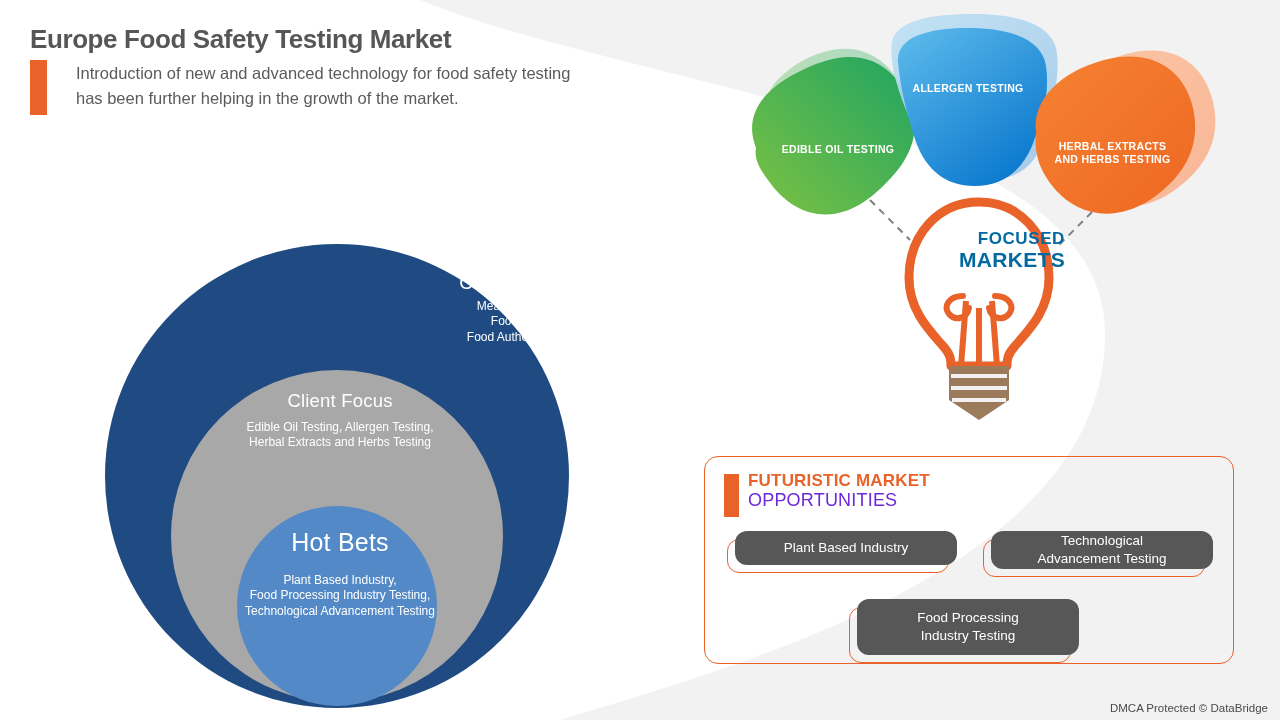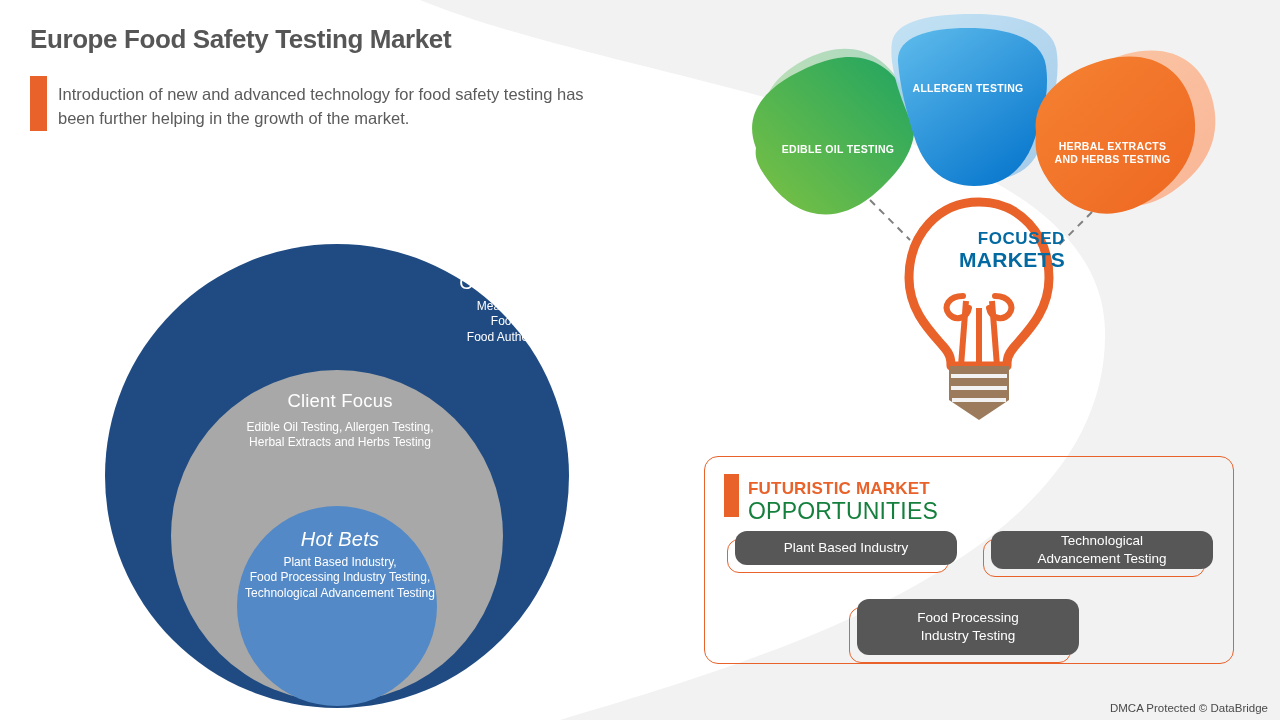--- a/index.html
+++ b/index.html
@@ -28,22 +28,22 @@
   .header { position: absolute; left: 30px; top: 22px; width: 560px; }
   .title {
     font-size: 26px;
     font-weight: bold;
     line-height: 1.35;
     color: #565656;
     letter-spacing: -0.4px;
   }
   .subtitle-wrap {
     display: flex;
-    align-items: flex-end;
-    margin-top: 16px;
+    align-items: center;
+    gap: 18px;
   }
   .accent-bar {
     width: 17px;
     min-width: 17px;
     height: 55px;
     background: #E8622A;
     margin-right: 11px;
     margin-top: 3px;
   }
   .subtitle {
@@ -88,21 +88,21 @@
     margin-bottom: 5px;
   }
   .ring-body {
     font-size: 12px;
     line-height: 1.28;
   }
   .lbl-outer { top: 42px; text-align: right; }
   .lbl-mid   { top: 160px; }
   .lbl-inner { top: 298px; }
   .lbl-mid .ring-title   { font-size: 18.5px; margin-bottom: 8px; }
-  .lbl-inner .ring-title { font-size: 20px; margin-bottom: 4px; font-style: italic; }
+  .lbl-inner .ring-title { font-size: 25px; margin-bottom: 16px; }
 
   
   .blobs { position: absolute; left: 720px; top: 0px; width: 560px; height: 250px; }
   .blob-label {
     position: absolute;
     color: #ffffff;
     font-size: 10.5px;
     font-weight: bold;
     letter-spacing: 0.3px;
     text-align: center;
@@ -145,25 +145,25 @@
     display: flex; align-items: flex-start;
   }
   .opps-bar {
     width: 15px; min-width: 15px; height: 43px;
     background: #E8622A;
     margin-right: 9px;
     margin-top: 2px;
   }
   .opps-l1 {
     font-size: 17px; font-weight: bold;
-    color: #E8622A; letter-spacing: 0.2px; line-height: 1.1; margin-top: 8px;
+    color: #E8622A; letter-spacing: 0.2px; line-height: 1.1;
   }
   .opps-l2 {
-    font-size: 23px; font-weight: normal;
-    color: #15803d; letter-spacing: 0.2px; line-height: 1.08;
+    font-size: 18px; font-weight: normal;
+    color: #6d28d9; letter-spacing: 0.2px; line-height: 1.08;
   }
 
   .opp-card { position: absolute; }
   .opp-card .outline {
     position: absolute;
     left: 0; top: 8px;
     width: 100%; height: 100%;
     border: 1.3px solid #E8622A;
     border-radius: 12px;
   }

